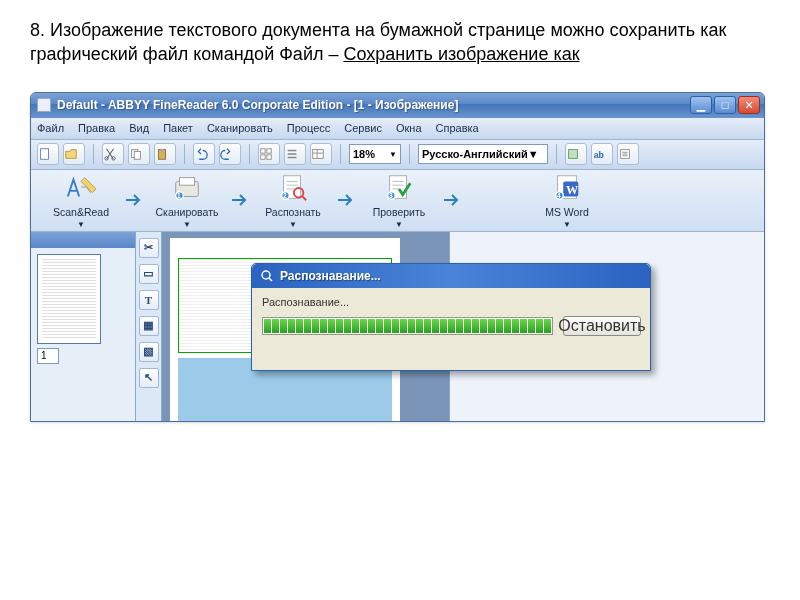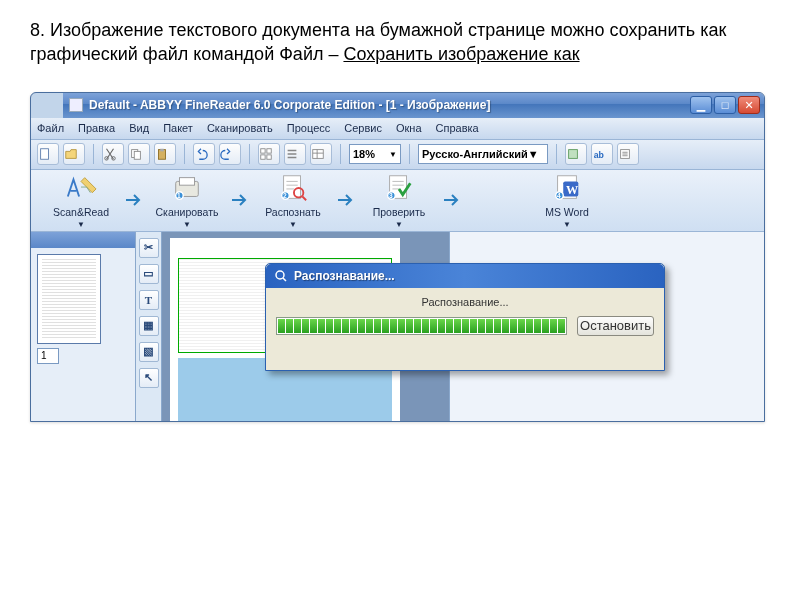--- a/index.html
+++ b/index.html
@@ -5,21 +5,21 @@
   * { box-sizing: border-box; margin: 0; padding: 0; }
   body { font-family: Arial, sans-serif; background: #fff; width: 800px; height: 600px; overflow: hidden; }
   .slide { padding: 18px 30px 0 30px; }
   .slide-text { font-size: 18px; line-height: 1.35; color: #000; margin-bottom: 10px; }
   .slide-text .italic { }
   .slide-text .under { text-decoration: underline; }
   .slide-text .bolditalic { font-style: italic; font-weight: bold; }
 
   .app-outer { margin: 25px 30px 0 30px; width: 735px; height: 330px; background: #c2d5ea; border: 1px solid #4a6e9e; border-radius: 6px 6px 0 0; position: relative; overflow: hidden; box-shadow: 0 1px 3px rgba(0,0,0,.15); }
 
-  .titlebar { height: 25px; background: linear-gradient(#7da2d8,#5a87c8 45%,#4476bb 46%,#6a95cf); display:flex; align-items:center; padding:0 4px 0 6px; color:#fff; font-size:12px;margin-left:32px; }
+  .titlebar { height: 25px; background: linear-gradient(#7da2d8,#5a87c8 45%,#4476bb 46%,#6a95cf); display:flex; align-items:center; padding:0 4px 0 6px; color:#fff; font-size:12px; }
   .titlebar .tico { width:14px; height:14px; background:#eef; border:1px solid #9ab; margin-right:6px; display:inline-block; }
   .titlebar .ttl { flex:1; font-weight:bold; text-shadow:1px 1px 1px rgba(0,0,0,.3); }
   .winbtns { display:flex; gap:2px; }
   .winbtn { width:22px; height:18px; background:linear-gradient(#9fc2ee,#5a8dd6); border:1px solid #2d5fa5; border-radius:3px; color:#fff; font-size:11px; display:flex; align-items:center; justify-content:center; font-family:Arial; }
   .winbtn.cl { background:linear-gradient(#f08c7a,#d64b34); border-color:#a02c1a; }
 
   .menubar { height:22px; background:linear-gradient(#e6eef8,#c7d8ee); display:flex; align-items:center; padding:0 6px; font-size:11px; color:#1a2a4a; border-bottom:1px solid #9ab5d6; }
   .menubar span { margin-right:14px; }
 
   .stdbar { height:30px; background:linear-gradient(#e6eef8,#c7d8ee); display:flex; align-items:center; padding:0 6px; gap:4px; border-bottom:1px solid #9ab5d6;font-weight:bold; }
@@ -51,28 +51,28 @@
   .toolstrip { width:26px; background:#dce8f5; border-right:1px solid #8aa8cc; display:flex; flex-direction:column; align-items:center; padding-top:6px; gap:6px; }
   .tsbtn { width:20px; height:20px; background:linear-gradient(#fff,#e4ecf6); border:1px solid #a0b8d4; border-radius:2px; display:flex; align-items:center; justify-content:center; font-size:11px; font-weight:bold; color:#2a4a7a; font-family:"Times New Roman",serif; }
 
   .docview { flex:1; background:#7a95b8; position:relative; }
   .docview .pg { position:absolute; left:8px; top:6px; width:230px; height:320px; background:#fff; }
   .pg .greenbox { position:absolute; left:8px; top:20px; width:214px; height:95px; border:1px solid #0a0; background:repeating-linear-gradient(#f0f0f0,#f0f0f0 1px, transparent 1px, transparent 3px); }
   .pg .bluebox { position:absolute; left:8px; top:120px; width:214px; height:190px; background:#4aa0d8; opacity:.55; }
   .rightpane { width:315px; background:#eef3fa; border-left:1px solid #8aa8cc; position:relative; }
   .rightpane .faint { position:absolute; top:106px; left:12px; font-size:14px; font-style:italic; color:#b9c7d9; font-family:"Times New Roman",serif; letter-spacing:.5px; }
 
-  .dialog { position:absolute; left:234px; top:170px; width:400px; height:108px; background:#ece9d8; border:1px solid #2a60b0; border-radius:5px 5px 0 0; box-shadow:4px 4px 6px rgba(0,0,0,.35); z-index:50;text-align:center; }
+  .dialog { position:absolute; left:220px; top:170px; width:400px; height:108px; background:#ece9d8; border:1px solid #2a60b0; border-radius:5px 5px 0 0; box-shadow:4px 4px 6px rgba(0,0,0,.35); z-index:50; }
   .dlg-title { height:24px; background:linear-gradient(90deg,#2a63c0,#4a84d8,#2a63c0); border-radius:5px 5px 0 0; display:flex; align-items:center; padding:0 8px; color:#fff; font-size:12px; font-weight:bold; text-shadow:1px 1px 1px rgba(0,0,0,.4); }
   .dlg-title .dtico { width:14px; height:14px; margin-right:6px; }
   .dlg-body { padding:8px 10px; font-size:11px; color:#333; }
   .progress { margin-top:8px; display:flex; align-items:center; gap:10px; }
   .pbar { flex:1; height:18px; border:1px solid #8a9a88; background:#fff; padding:1px; display:flex; gap:1px; }
   .pseg { width:7px; background:linear-gradient(#6ad64a,#2aa020); }
-  .stopbtn { width:78px; height:20px; background:linear-gradient(#fdfdfd,#e4e4dc); border:1px solid #8a8a80; border-radius:3px; font-size:13px; display:flex; align-items:center; justify-content:center; }
+  .stopbtn { width:78px; height:20px; background:linear-gradient(#fdfdfd,#e4e4dc); border:1px solid #8a8a80; border-radius:3px; font-size:16px; display:flex; align-items:center; justify-content:center; }
 </style>
 </head>
 <body>
 
 <div class="slide">
   <p class="slide-text">
     <span>8. Изображение текстового документа на бумажной странице можно сохранить как графический файл командой </span><span class="italic">Файл – </span><span class="italic under">Сохранить изображение как</span>
   </p>
 </div>
 

